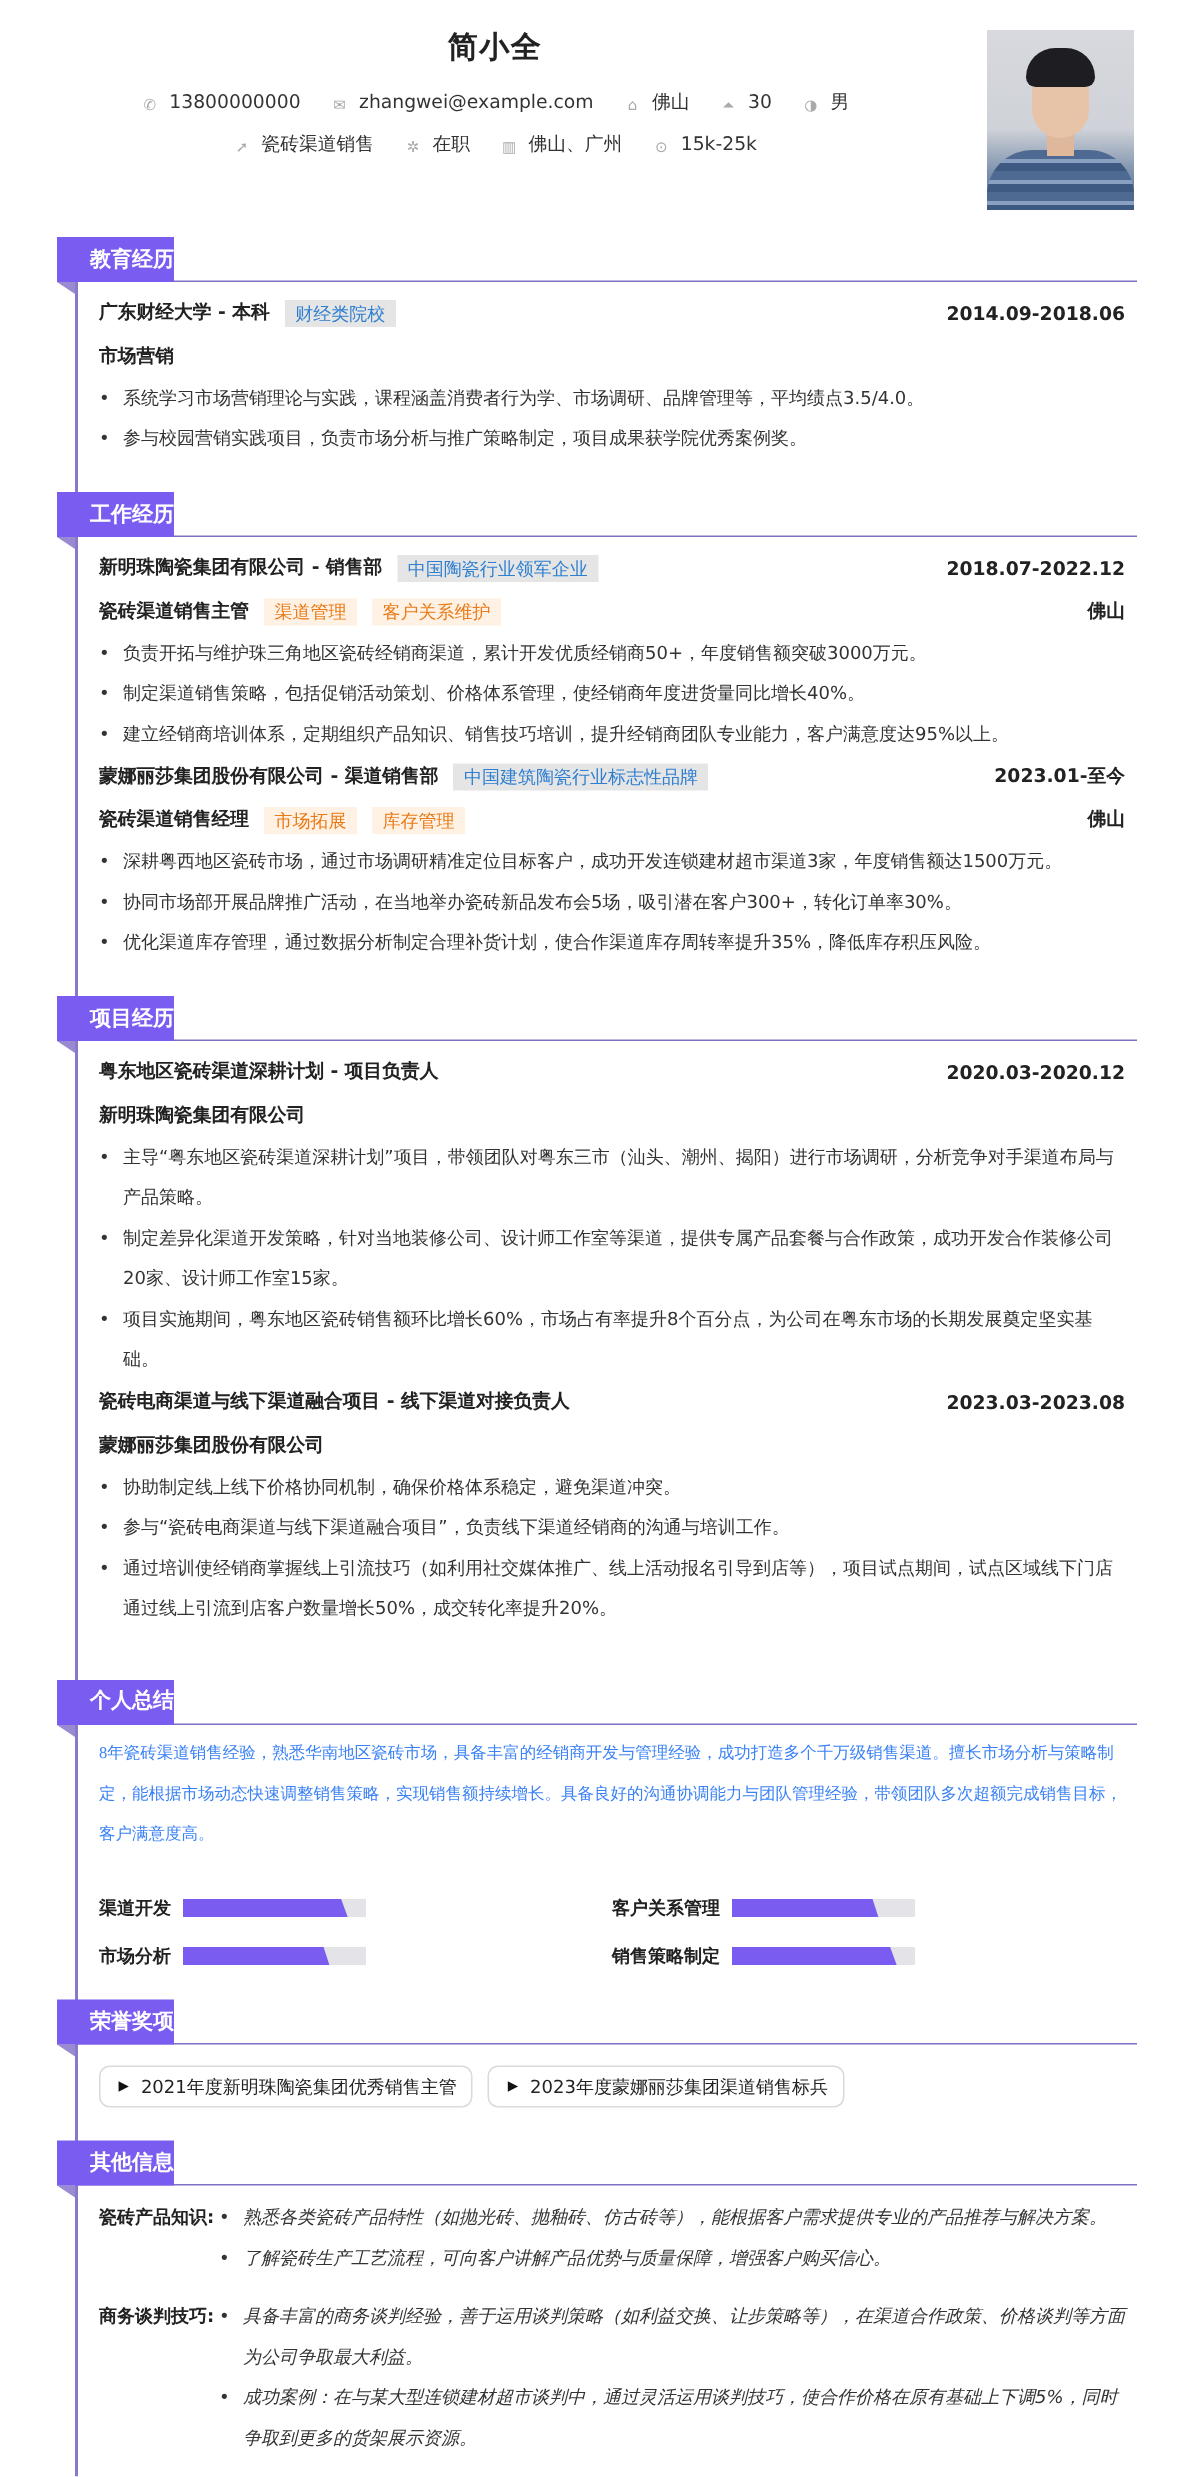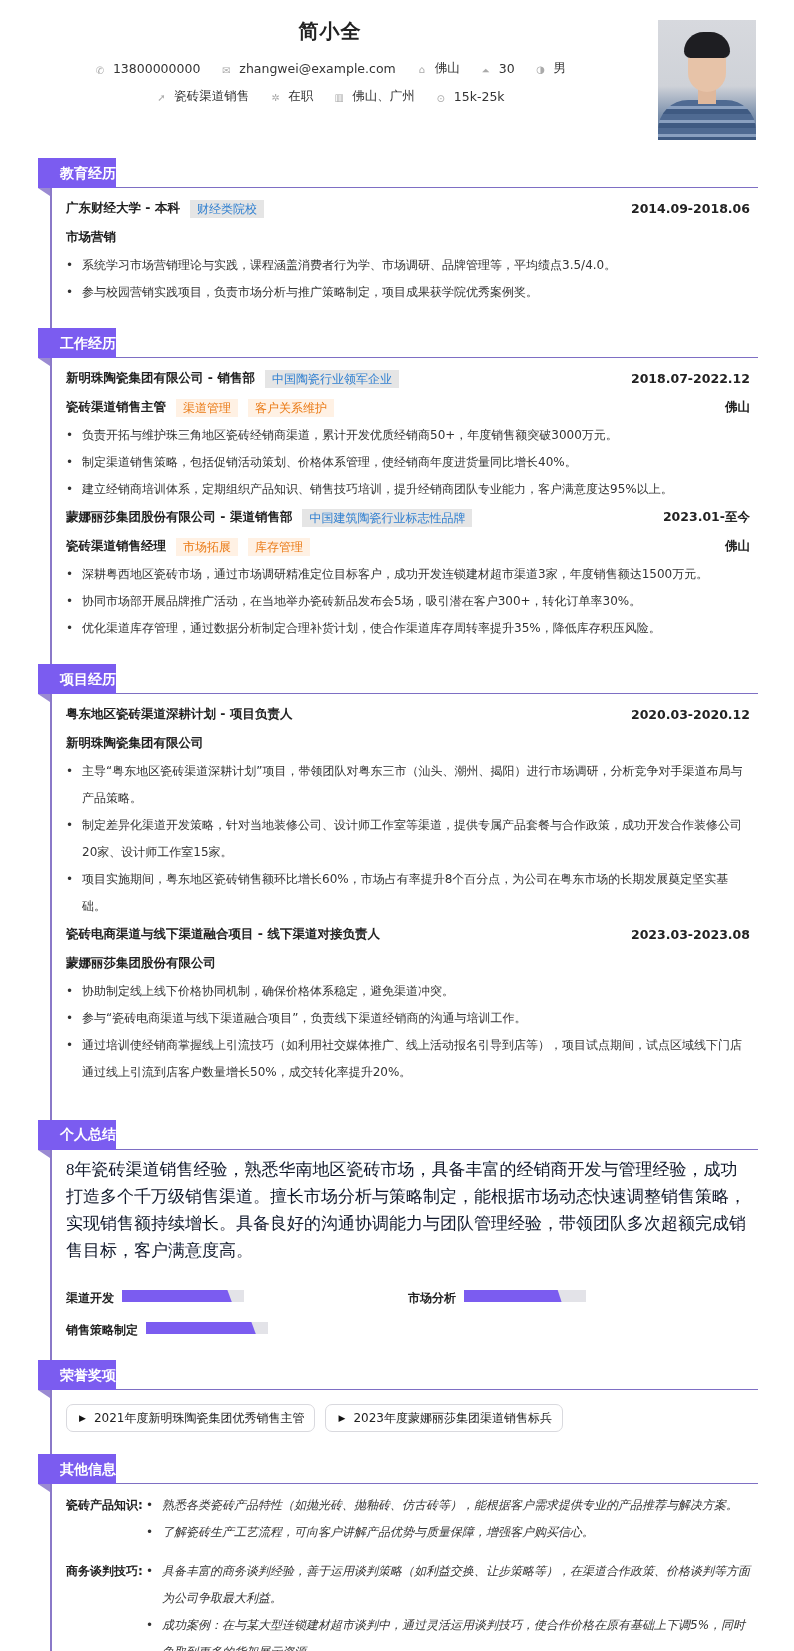--- a/index.html
+++ b/index.html
@@ -27,24 +27,24 @@
   .sec-body { padding: 6px 8px 0 28px; }
 
   .row { display: flex; justify-content: space-between; align-items: center; height: 29px; font-size: 12.5px; font-weight: bold; color: #222; }
   .row .left { display: flex; align-items: center; text-align: center; }
   .tag { display: inline-block; margin-left: 10px; padding: 1px 7px; font-size: 12px; font-weight: normal; line-height: 16px; }
   .tag.blue { background: #e5e5e5; color: #2f7fd0; }
   .tag.orange { background: #fff1e4; color: #ea7a16; margin-left: 10px; }
   ul.bullets { list-style: none; }
   ul.bullets li { position: relative; padding-left: 16px; font-size: 12px; color: #333; line-height: 27px; }
   ul.bullets li:before { content: "•"; position: absolute; left: 0; top: 0; color: #333; }
-  .para { font-size: 17px; color: #0f172a; line-height: 27px; }
+  .para { font-size: 11px; color: #3b82f6; line-height: 27px; }
 
   .skills { display: grid; grid-template-columns: 1fr 1fr; row-gap: 14px; padding-top: 6px; }
-  .skill { display: flex; font-size: 12px; font-weight: bold; color: #222; height: 18px; }
+  .skill { display: flex; align-items: center; font-size: 12px; font-weight: bold; color: #222; height: 18px; }
   .skill .label { min-width: 54px; margin-right: 0; }
   .bar { position: relative; width: 122px; height: 12px; background: #e3e3e8; margin-left: 2px; }
   .bar .fill { position: absolute; left: 0; top: 0; height: 12px; background: #7b5cf0; clip-path: polygon(0 0, 96% 0, 100% 100%, 0 100%); }
 
   .awards { display: flex; gap: 10px; padding-top: 8px; }
   .award { display: inline-flex; align-items: center; height: 28px; padding: 0 10px 0 12px; border: 1px solid #d9d9de; border-radius: 7px; font-size: 12px; color: #222; background: #fff; }
   .award .tri { font-size: 9px; margin-right: 8px; color: #111; }
 
   .other-grp { display: flex; margin-top: 2px; }
   .other-grp .lab { width: 80px; flex-shrink: 0; font-size: 12px; font-weight: bold; color: #222; line-height: 27px; white-space: nowrap; }
@@ -192,20 +192,26 @@
 <div class="section" style="margin-top:14px;">
   <div class="sec-body">
     <div class="skills">
       <div class="skill">
           <span class="label">渠道开发</span>
           <div class="bar">
             <div class="fill" style="width:90%"></div>
           </div>
         </div>
       <div class="skill">
+          <span class="label" style="min-width:78px">客户关系管理</span>
+          <div class="bar">
+            <div class="fill" style="width:80%"></div>
+          </div>
+        </div>
+      <div class="skill">
           <span class="label">市场分析</span>
           <div class="bar">
             <div class="fill" style="width:80%"></div>
           </div>
         </div>
       <div class="skill">
           <span class="label" style="min-width:78px">销售策略制定</span>
           <div class="bar">
             <div class="fill" style="width:90%"></div>
           </div>

